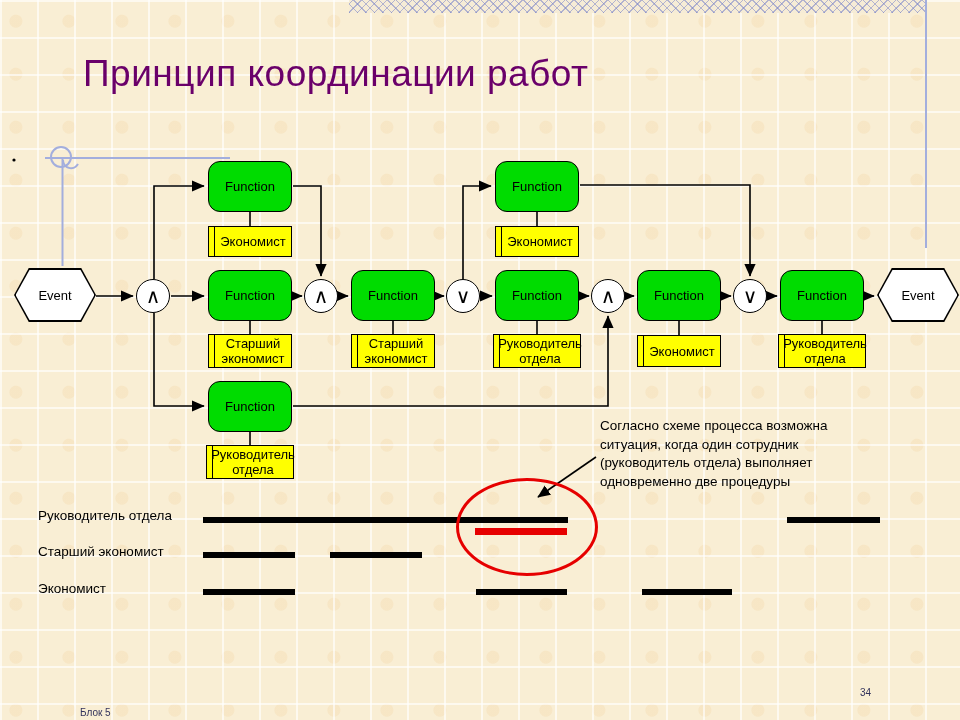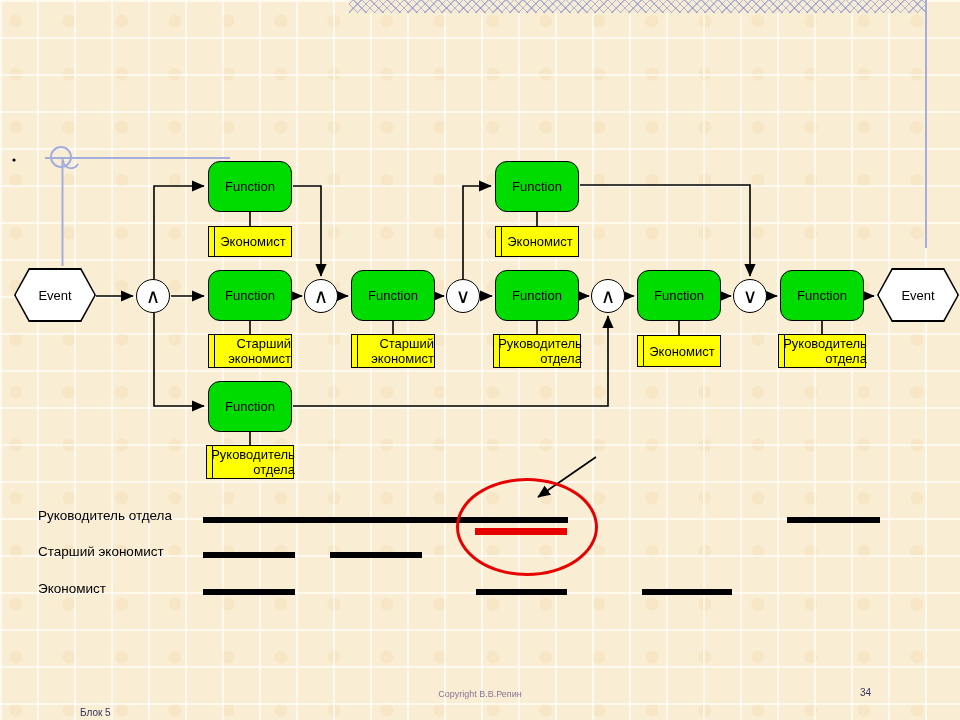--- a/index.html
+++ b/index.html
@@ -19,21 +19,21 @@
     background-image:
       repeating-linear-gradient(45deg, rgba(122,132,200,.55) 0 1px, transparent 1px 6px),
       repeating-linear-gradient(-45deg, rgba(122,132,200,.55) 0 1px, transparent 1px 6px);
   }
   .title{
     position:absolute; left:83px; top:52px; width:800px;
     font-size:37px; line-height:44px; color:#6a006a; letter-spacing:.5px;
   }
   svg.lines{position:absolute; left:0; top:0; pointer-events:none;}
   .node{position:absolute; display:flex; align-items:center; justify-content:center;
-        font-size:13px; color:#000; text-align:right;}
+        font-size:13px; color:#000; text-align:center;}
   .func{background:#00dc00; border:1.6px solid #000; border-radius:12px; box-sizing:border-box;}
   .hex{background:#000;}
   .hex, .hex-in{clip-path:polygon(0% 50%,18% 0%,82% 0%,100% 50%,82% 100%,18% 100%);}
   .hex-in{position:absolute; inset:1.6px; background:#ffffff; display:flex;
           align-items:center; justify-content:center;}
   .conn{background:#fff; border:1.6px solid #000; border-radius:50%; box-sizing:border-box;
         width:34px; height:34px; font-family:"DejaVu Sans", sans-serif; font-size:20px; line-height:30px;}
   .role{background:#ffff00; border:1.4px solid #000; box-sizing:border-box;
         line-height:15px; padding-left:6px;}
   .role::before{content:""; position:absolute; left:5px; top:0; bottom:0; width:1.2px; background:#000;}
@@ -49,20 +49,21 @@
   .footer.center{left:0; top:689px; width:960px; text-align:center; font-size:9px; color:#8a7494;}
   .footer.right{left:860px; top:687px; width:40px;}
 </style>
 </head>
 <body>
 
 <div class="slide">
 
   <div class="hatch-band"></div>
 
+  <div class="title">Принцип координации работ</div>
 
   <svg class="lines" width="960" height="720">
     <defs>
       <marker id="arr" markerWidth="9" markerHeight="8" refX="7.5" refY="3.5" orient="auto">
         <path d="M0,0 L8,3.5 L0,7 z" fill="#000"></path>
       </marker>
     </defs>
 
     <g stroke="#a3aedd" stroke-width="2" fill="none">
       <line x1="45" y1="158" x2="230" y2="158"></line>
@@ -129,33 +130,36 @@
 
   <div class="node role" style="left:208px;top:226px;width:84px;height:31px;">Экономист</div>
   <div class="node role" style="left:495px;top:226px;width:84px;height:31px;">Экономист</div>
   <div class="node role" style="left:208px;top:334px;width:84px;height:34px;">Старший экономист</div>
   <div class="node role" style="left:351px;top:334px;width:84px;height:34px;">Старший экономист</div>
   <div class="node role" style="left:493px;top:334px;width:88px;height:34px;">Руководитель отдела</div>
   <div class="node role" style="left:637px;top:335px;width:84px;height:32px;">Экономист</div>
   <div class="node role" style="left:778px;top:334px;width:88px;height:34px;">Руководитель отдела</div>
   <div class="node role" style="left:206px;top:445px;width:88px;height:34px;">Руководитель отдела</div>
 
+  <div class="annotation">Согласно схеме процесса возможна
+ситуация,  когда один сотрудник
+(руководитель отдела) выполняет
+одновременно две процедуры</div>
 
   <div class="gantt-label" style="top:508px;">Руководитель отдела</div>
   <div class="gantt-label" style="top:544px;">Старший экономист</div>
   <div class="gantt-label" style="top:581px;">Экономист</div>
   <div id="gantt-layer">
       <div class="gantt-bar" style="left: 203px; top: 517px; width: 365px;"></div>
       <div class="gantt-bar" style="left: 787px; top: 517px; width: 93px;"></div>
       <div class="gantt-bar" style="left: 203px; top: 552px; width: 92px;"></div>
       <div class="gantt-bar" style="left: 330px; top: 552px; width: 92px;"></div>
       <div class="gantt-bar" style="left: 203px; top: 589px; width: 92px;"></div>
       <div class="gantt-bar" style="left: 476px; top: 589px; width: 91px;"></div>
       <div class="gantt-bar" style="left: 642px; top: 589px; width: 90px;"></div>
       <div class="gantt-bar overlap" style="left: 475px; top: 528px; width: 92px;"></div>
     </div>
   <div class="red-ellipse"></div>
 
   <div class="footer left">Блок 5</div>
-  <div class="footer center">Copyright В.В.Репин</div>
   <div class="footer right">34</div>
 
 </div>
 
 </body></html>

